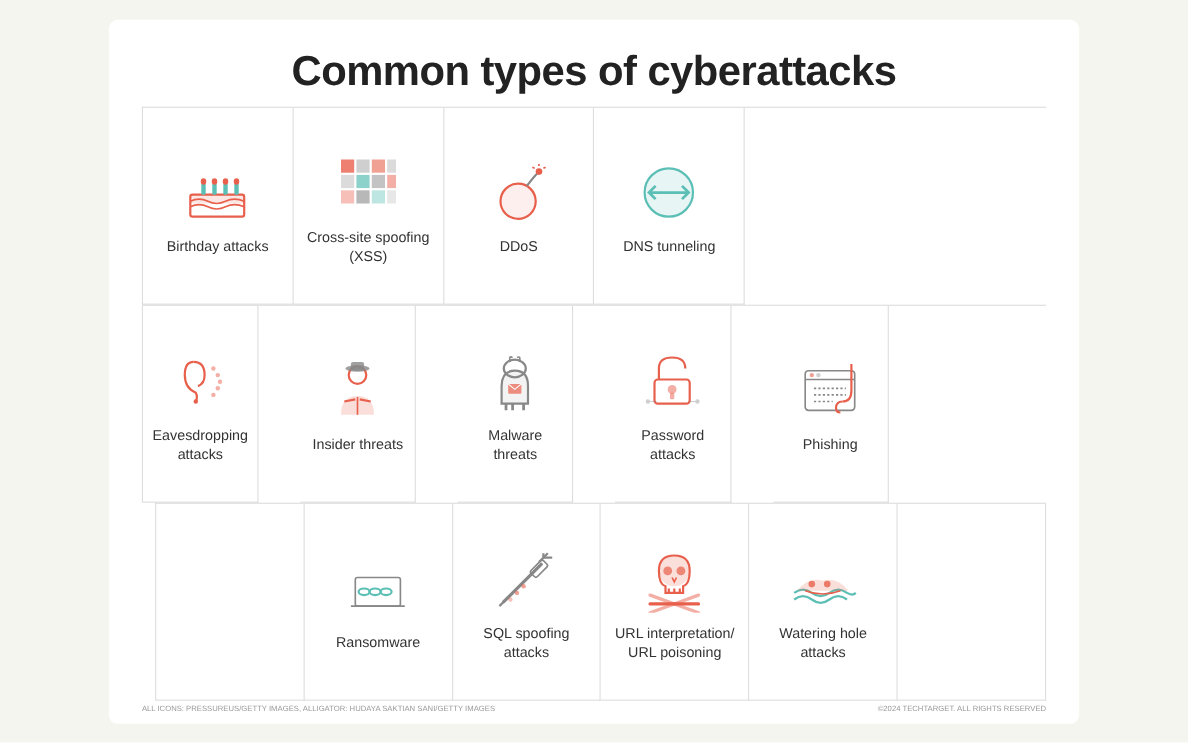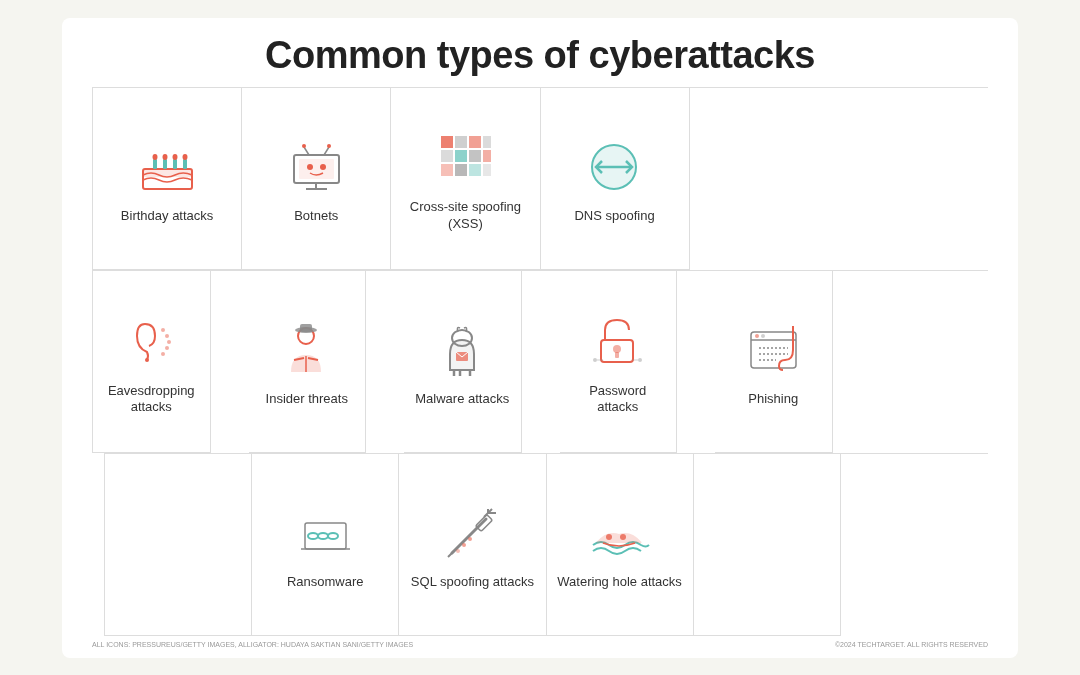--- a/index.html
+++ b/index.html
@@ -8,24 +8,24 @@
       height: 675px;
       background: #f5f5f0;
       font-family: 'Arial', sans-serif;
       display: flex;
       align-items: center;
       justify-content: center;
       overflow: hidden;
     }
     .card {
       background: #fff;
-      width: 956px;
+      width: 882px;
       height: 640px;
       border-radius: 8px;
-      padding: 16px 30px 10px;
+      padding: 26px 30px 10px;
       display: flex;
       flex-direction: column;
     }
     .main-title {
       text-align: center;
       font-size: 38px;
       font-weight: 900;
       color: #222;
       margin-bottom: 10px;
       letter-spacing: -0.5px;
@@ -109,44 +109,20 @@
 
             <ellipse cx="20" cy="20" rx="2.5" ry="3" fill="#e8604c"></ellipse>
             <ellipse cx="30" cy="20" rx="2.5" ry="3" fill="#e8604c"></ellipse>
             <ellipse cx="40" cy="20" rx="2.5" ry="3" fill="#e8604c"></ellipse>
             <ellipse cx="50" cy="20" rx="2.5" ry="3" fill="#e8604c"></ellipse>
           </svg>
         </div>
         <span class="cell-label">Birthday attacks</span>
       </div>
 
-      <div class="cell">
-        <div class="icon-wrap">
-          <svg width="65" height="60" viewBox="0 0 65 60">
-
-            <rect x="10" y="18" width="45" height="28" rx="2" fill="none" stroke="#888" stroke-width="2"></rect>
-
-            <rect x="15" y="22" width="35" height="20" rx="1" fill="#e8604c" opacity="0.1"></rect>
-
-            <line x1="25" y1="18" x2="20" y2="10" stroke="#888" stroke-width="1.5"></line>
-            <line x1="40" y1="18" x2="45" y2="10" stroke="#888" stroke-width="1.5"></line>
-            <circle cx="20" cy="9" r="2" fill="#e8604c"></circle>
-            <circle cx="45" cy="9" r="2" fill="#e8604c"></circle>
-
-            <circle cx="26" cy="30" r="3" fill="#e8604c"></circle>
-            <circle cx="39" cy="30" r="3" fill="#e8604c"></circle>
-
-            <path d="M26 36 Q32 40 39 36" stroke="#e8604c" stroke-width="1.5" fill="none"></path>
-
-            <line x1="32" y1="46" x2="32" y2="52" stroke="#888" stroke-width="2"></line>
-            <line x1="22" y1="52" x2="43" y2="52" stroke="#888" stroke-width="2"></line>
-          </svg>
-        </div>
-        <span class="cell-label">Botnets</span>
-      </div>
 
       <div class="cell">
         <div class="icon-wrap">
           <svg width="65" height="60" viewBox="0 0 65 60">
 
             <rect x="8" y="8" width="12" height="12" fill="#e8604c" opacity="0.8"></rect>
             <rect x="22" y="8" width="12" height="12" fill="#888" opacity="0.4"></rect>
             <rect x="36" y="8" width="12" height="12" fill="#e8604c" opacity="0.6"></rect>
             <rect x="50" y="8" width="8" height="12" fill="#888" opacity="0.3"></rect>
             <rect x="8" y="22" width="12" height="12" fill="#888" opacity="0.3"></rect>
@@ -155,36 +131,53 @@
             <rect x="50" y="22" width="8" height="12" fill="#e8604c" opacity="0.5"></rect>
             <rect x="8" y="36" width="12" height="12" fill="#e8604c" opacity="0.4"></rect>
             <rect x="22" y="36" width="12" height="12" fill="#888" opacity="0.6"></rect>
             <rect x="36" y="36" width="12" height="12" fill="#5bbfb5" opacity="0.4"></rect>
             <rect x="50" y="36" width="8" height="12" fill="#888" opacity="0.2"></rect>
           </svg>
         </div>
         <span class="cell-label">Cross-site spoofing (XSS)</span>
       </div>
 
+      <div class="cell">
+        <div class="icon-wrap">
+          <svg width="65" height="60" viewBox="0 0 65 60">
+
+            <circle cx="32" cy="38" r="16" fill="none" stroke="#e8604c" stroke-width="2"></circle>
+            <circle cx="32" cy="38" r="16" fill="#e8604c" opacity="0.1"></circle>
+
+            <path d="M40 24 Q46 16 50 12" stroke="#888" stroke-width="2" fill="none"></path>
+
+            <circle cx="51" cy="11" r="3" fill="#e8604c"></circle>
+            <line x1="51" y1="6" x2="51" y2="4" stroke="#e8604c" stroke-width="1.5"></line>
+            <line x1="55" y1="8" x2="57" y2="7" stroke="#e8604c" stroke-width="1.5"></line>
+            <line x1="47" y1="8" x2="45" y2="7" stroke="#e8604c" stroke-width="1.5"></line>
+          </svg>
+        </div>
+        <span class="cell-label">DDoS</span>
+      </div>
 
       <div class="cell">
         <div class="icon-wrap">
           <svg width="65" height="60" viewBox="0 0 65 60">
 
             <circle cx="32" cy="30" r="22" fill="#5bbfb5" opacity="0.15"></circle>
             <circle cx="32" cy="30" r="22" fill="none" stroke="#5bbfb5" stroke-width="2"></circle>
 
             <line x1="14" y1="30" x2="50" y2="30" stroke="#5bbfb5" stroke-width="2.5"></line>
 
             <polyline points="20,24 14,30 20,36" stroke="#5bbfb5" stroke-width="2.5" fill="none"></polyline>
 
             <polyline points="44,24 50,30 44,36" stroke="#5bbfb5" stroke-width="2.5" fill="none"></polyline>
           </svg>
         </div>
-        <span class="cell-label">DNS spoofing</span>
+        <span class="cell-label">DNS tunneling</span>
       </div>
 
     </div>
 
     <div class="grid-row row-2">
 
       <div class="cell">
         <div class="icon-wrap">
           <svg width="65" height="60" viewBox="0 0 65 60">
 
@@ -235,21 +228,21 @@
             <path d="M36 12 Q38 6 34 8" stroke="#888" stroke-width="1.5" fill="none"></path>
 
             <line x1="24" y1="50" x2="24" y2="56" stroke="#888" stroke-width="2.5"></line>
             <line x1="30" y1="50" x2="30" y2="56" stroke="#888" stroke-width="2.5"></line>
             <line x1="40" y1="50" x2="40" y2="56" stroke="#888" stroke-width="2.5"></line>
 
             <rect x="26" y="32" width="12" height="9" rx="1" fill="#e8604c" opacity="0.7"></rect>
             <path d="M26 32 L32 37 L38 32" stroke="#fff" stroke-width="1" fill="none"></path>
           </svg>
         </div>
-        <span class="cell-label">Malware attacks</span>
+        <span class="cell-label">Malware threats</span>
       </div>
 
 
       <div class="cell">
         <div class="icon-wrap">
           <svg width="65" height="60" viewBox="0 0 65 60">
 
             <path d="M20 28 L20 18 Q20 8 32 8 Q44 8 44 18" stroke="#e8604c" stroke-width="2" fill="none"></path>
             <rect x="16" y="28" width="32" height="22" rx="3" fill="none" stroke="#e8604c" stroke-width="2"></rect>
 
@@ -321,20 +314,43 @@
             <circle cx="18" cy="48" r="2" fill="#e8604c" opacity="0.4"></circle>
 
             <line x1="44" y1="14" x2="52" y2="6" stroke="#888" stroke-width="2"></line>
             <line x1="48" y1="10" x2="56" y2="10" stroke="#888" stroke-width="2"></line>
             <line x1="48" y1="10" x2="48" y2="6" stroke="#888" stroke-width="2"></line>
           </svg>
         </div>
         <span class="cell-label">SQL spoofing attacks</span>
       </div>
 
+      <div class="cell">
+        <div class="icon-wrap">
+          <svg width="65" height="60" viewBox="0 0 65 60">
+
+            <circle cx="32" cy="22" r="14" fill="#e8604c" opacity="0.2"></circle>
+            <path d="M18 22 Q18 8 32 8 Q46 8 46 22 Q46 34 40 36 L40 42 L24 42 L24 36 Q18 34 18 22Z" fill="none" stroke="#e8604c" stroke-width="2"></path>
+
+            <circle cx="26" cy="22" r="4" fill="#e8604c" opacity="0.7"></circle>
+            <circle cx="38" cy="22" r="4" fill="#e8604c" opacity="0.7"></circle>
+
+            <path d="M30 28 L32 32 L34 28" stroke="#e8604c" stroke-width="1.5" fill="none"></path>
+
+            <line x1="27" y1="42" x2="27" y2="38" stroke="#e8604c" stroke-width="2"></line>
+            <line x1="32" y1="42" x2="32" y2="38" stroke="#e8604c" stroke-width="2"></line>
+            <line x1="37" y1="42" x2="37" y2="38" stroke="#e8604c" stroke-width="2"></line>
+
+            <line x1="10" y1="52" x2="54" y2="52" stroke="#e8604c" stroke-width="3" stroke-linecap="round"></line>
+            <line x1="10" y1="44" x2="54" y2="60" stroke="#e8604c" stroke-width="3" stroke-linecap="round" opacity="0.5"></line>
+            <line x1="54" y1="44" x2="10" y2="60" stroke="#e8604c" stroke-width="3" stroke-linecap="round" opacity="0.5"></line>
+          </svg>
+        </div>
+        <span class="cell-label">URL interpretation/ URL poisoning</span>
+      </div>
 
       <div class="cell">
         <div class="icon-wrap">
           <svg width="65" height="60" viewBox="0 0 65 60">
 
             <path d="M6 42 Q14 36 22 42 Q30 48 38 42 Q46 36 54 42 Q59 45 62 42" stroke="#5bbfb5" stroke-width="2" fill="none"></path>
             <path d="M6 48 Q14 42 22 48 Q30 54 38 48 Q46 42 54 48" stroke="#5bbfb5" stroke-width="2" fill="none"></path>
 
             <path d="M10 40 Q20 28 32 32 Q44 28 54 40" fill="#e8604c" opacity="0.2" stroke="#e8604c" stroke-width="2"></path>
 

